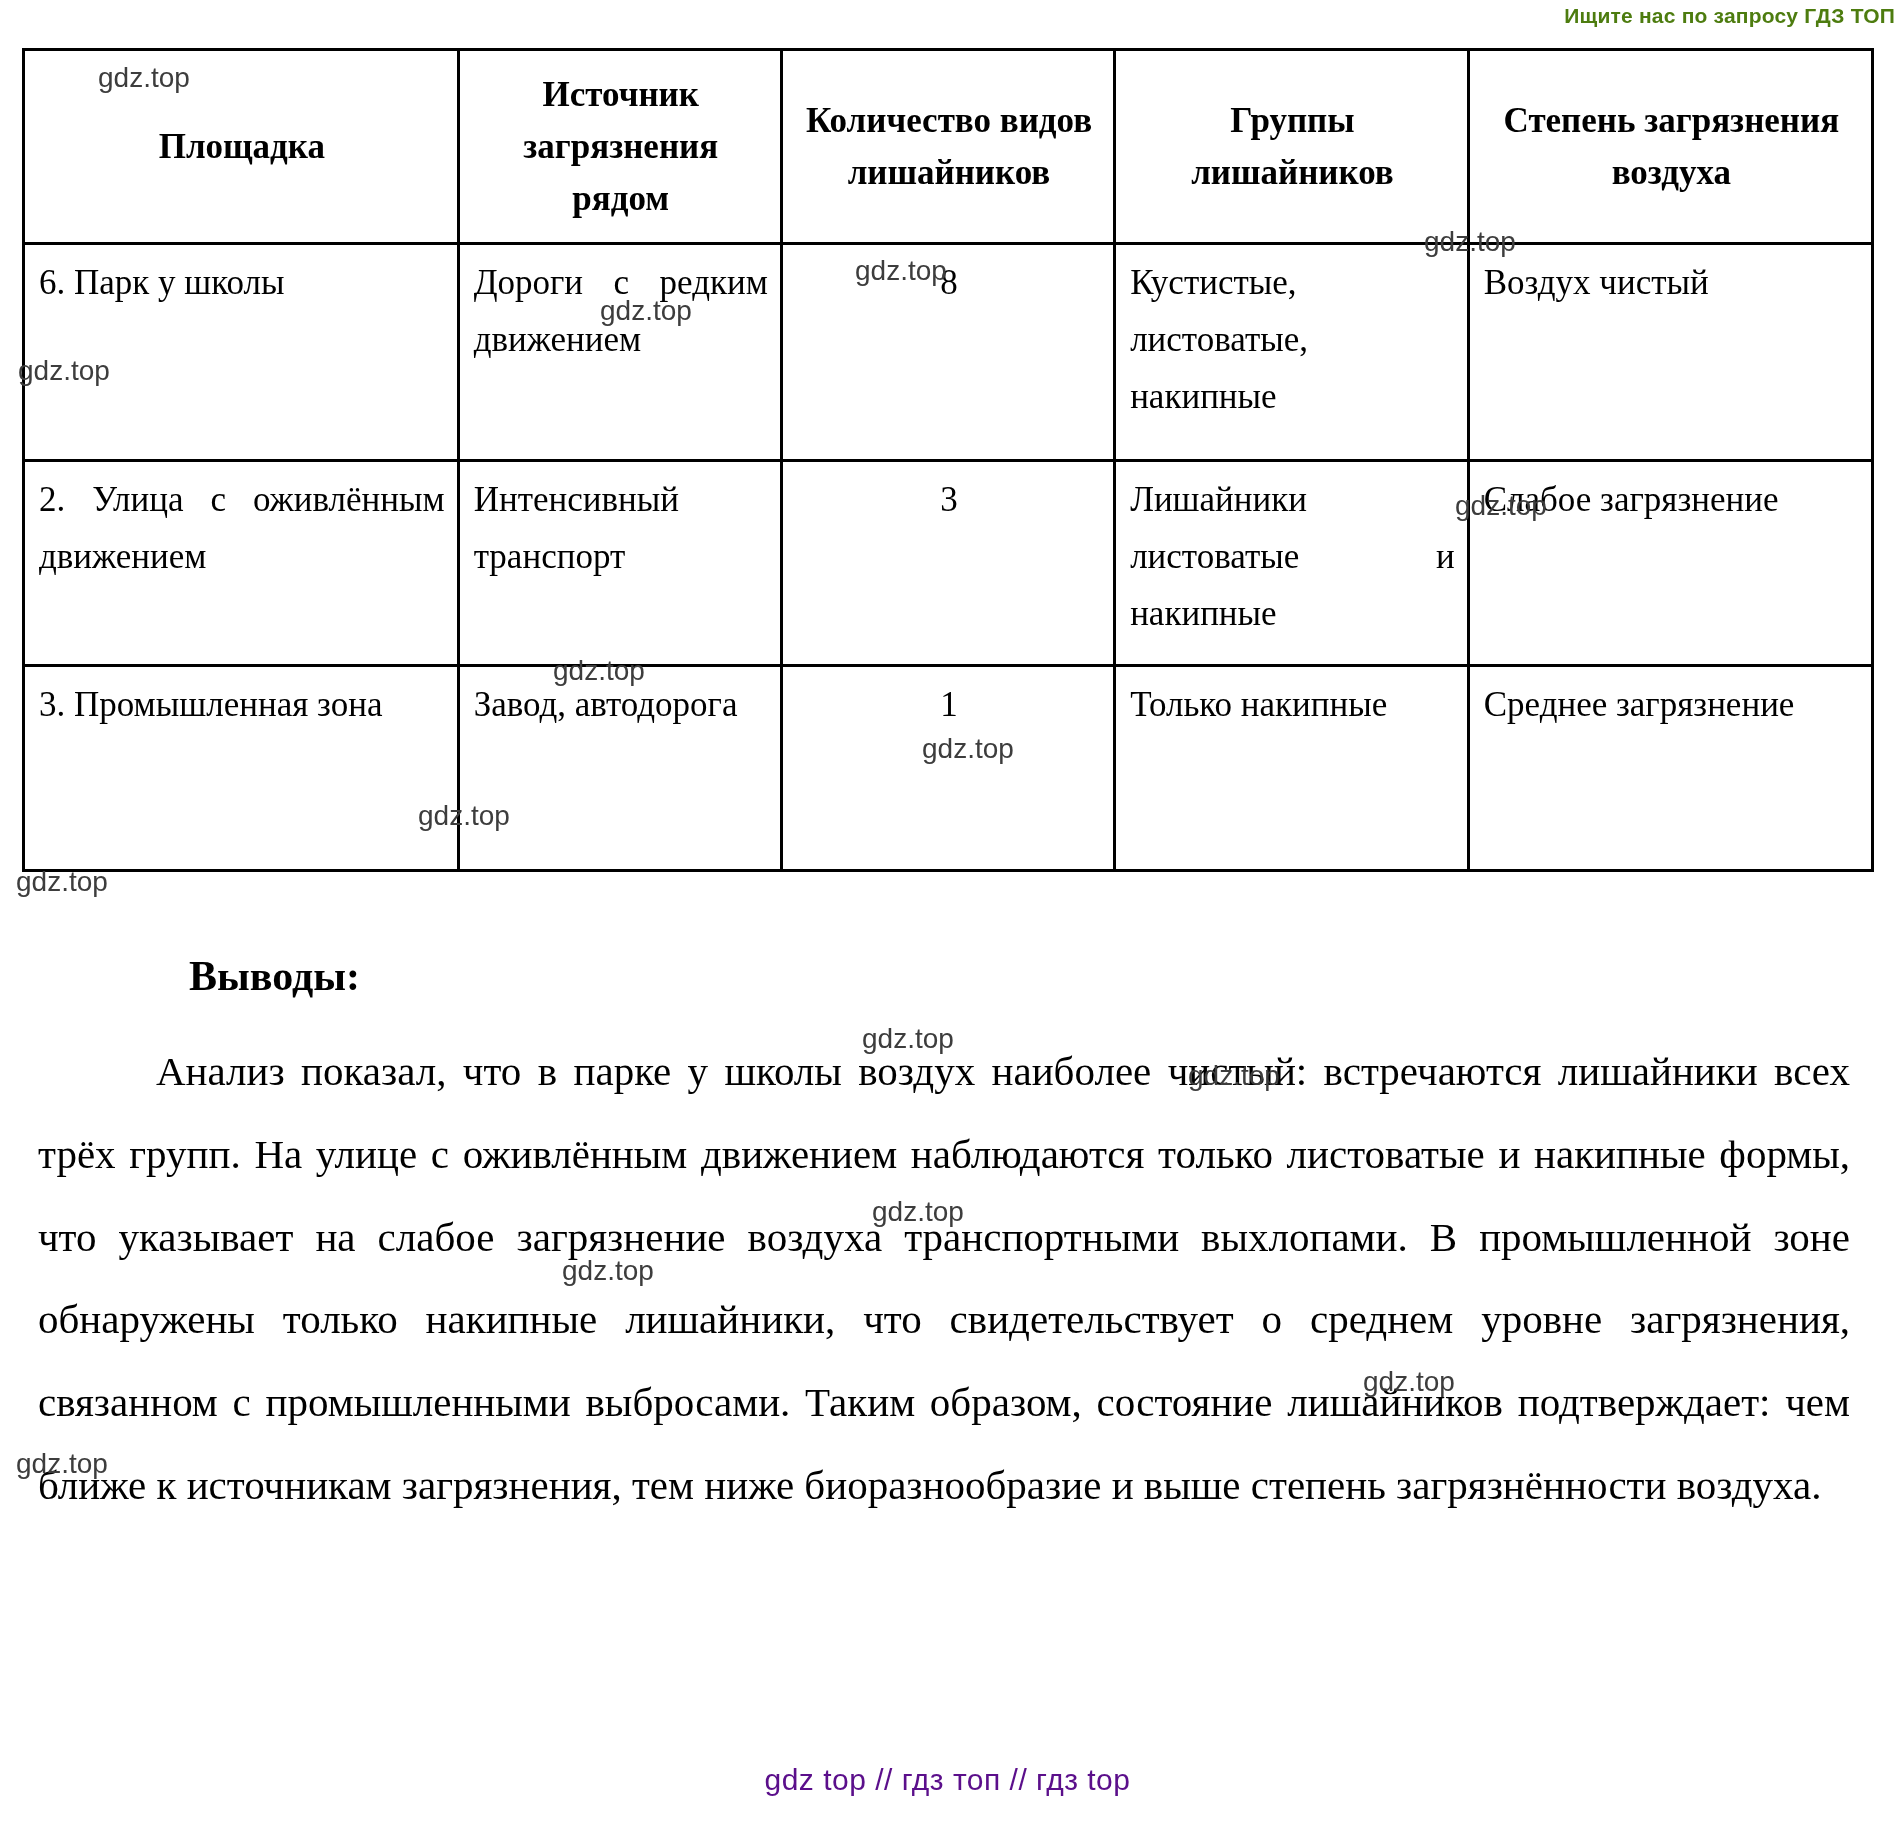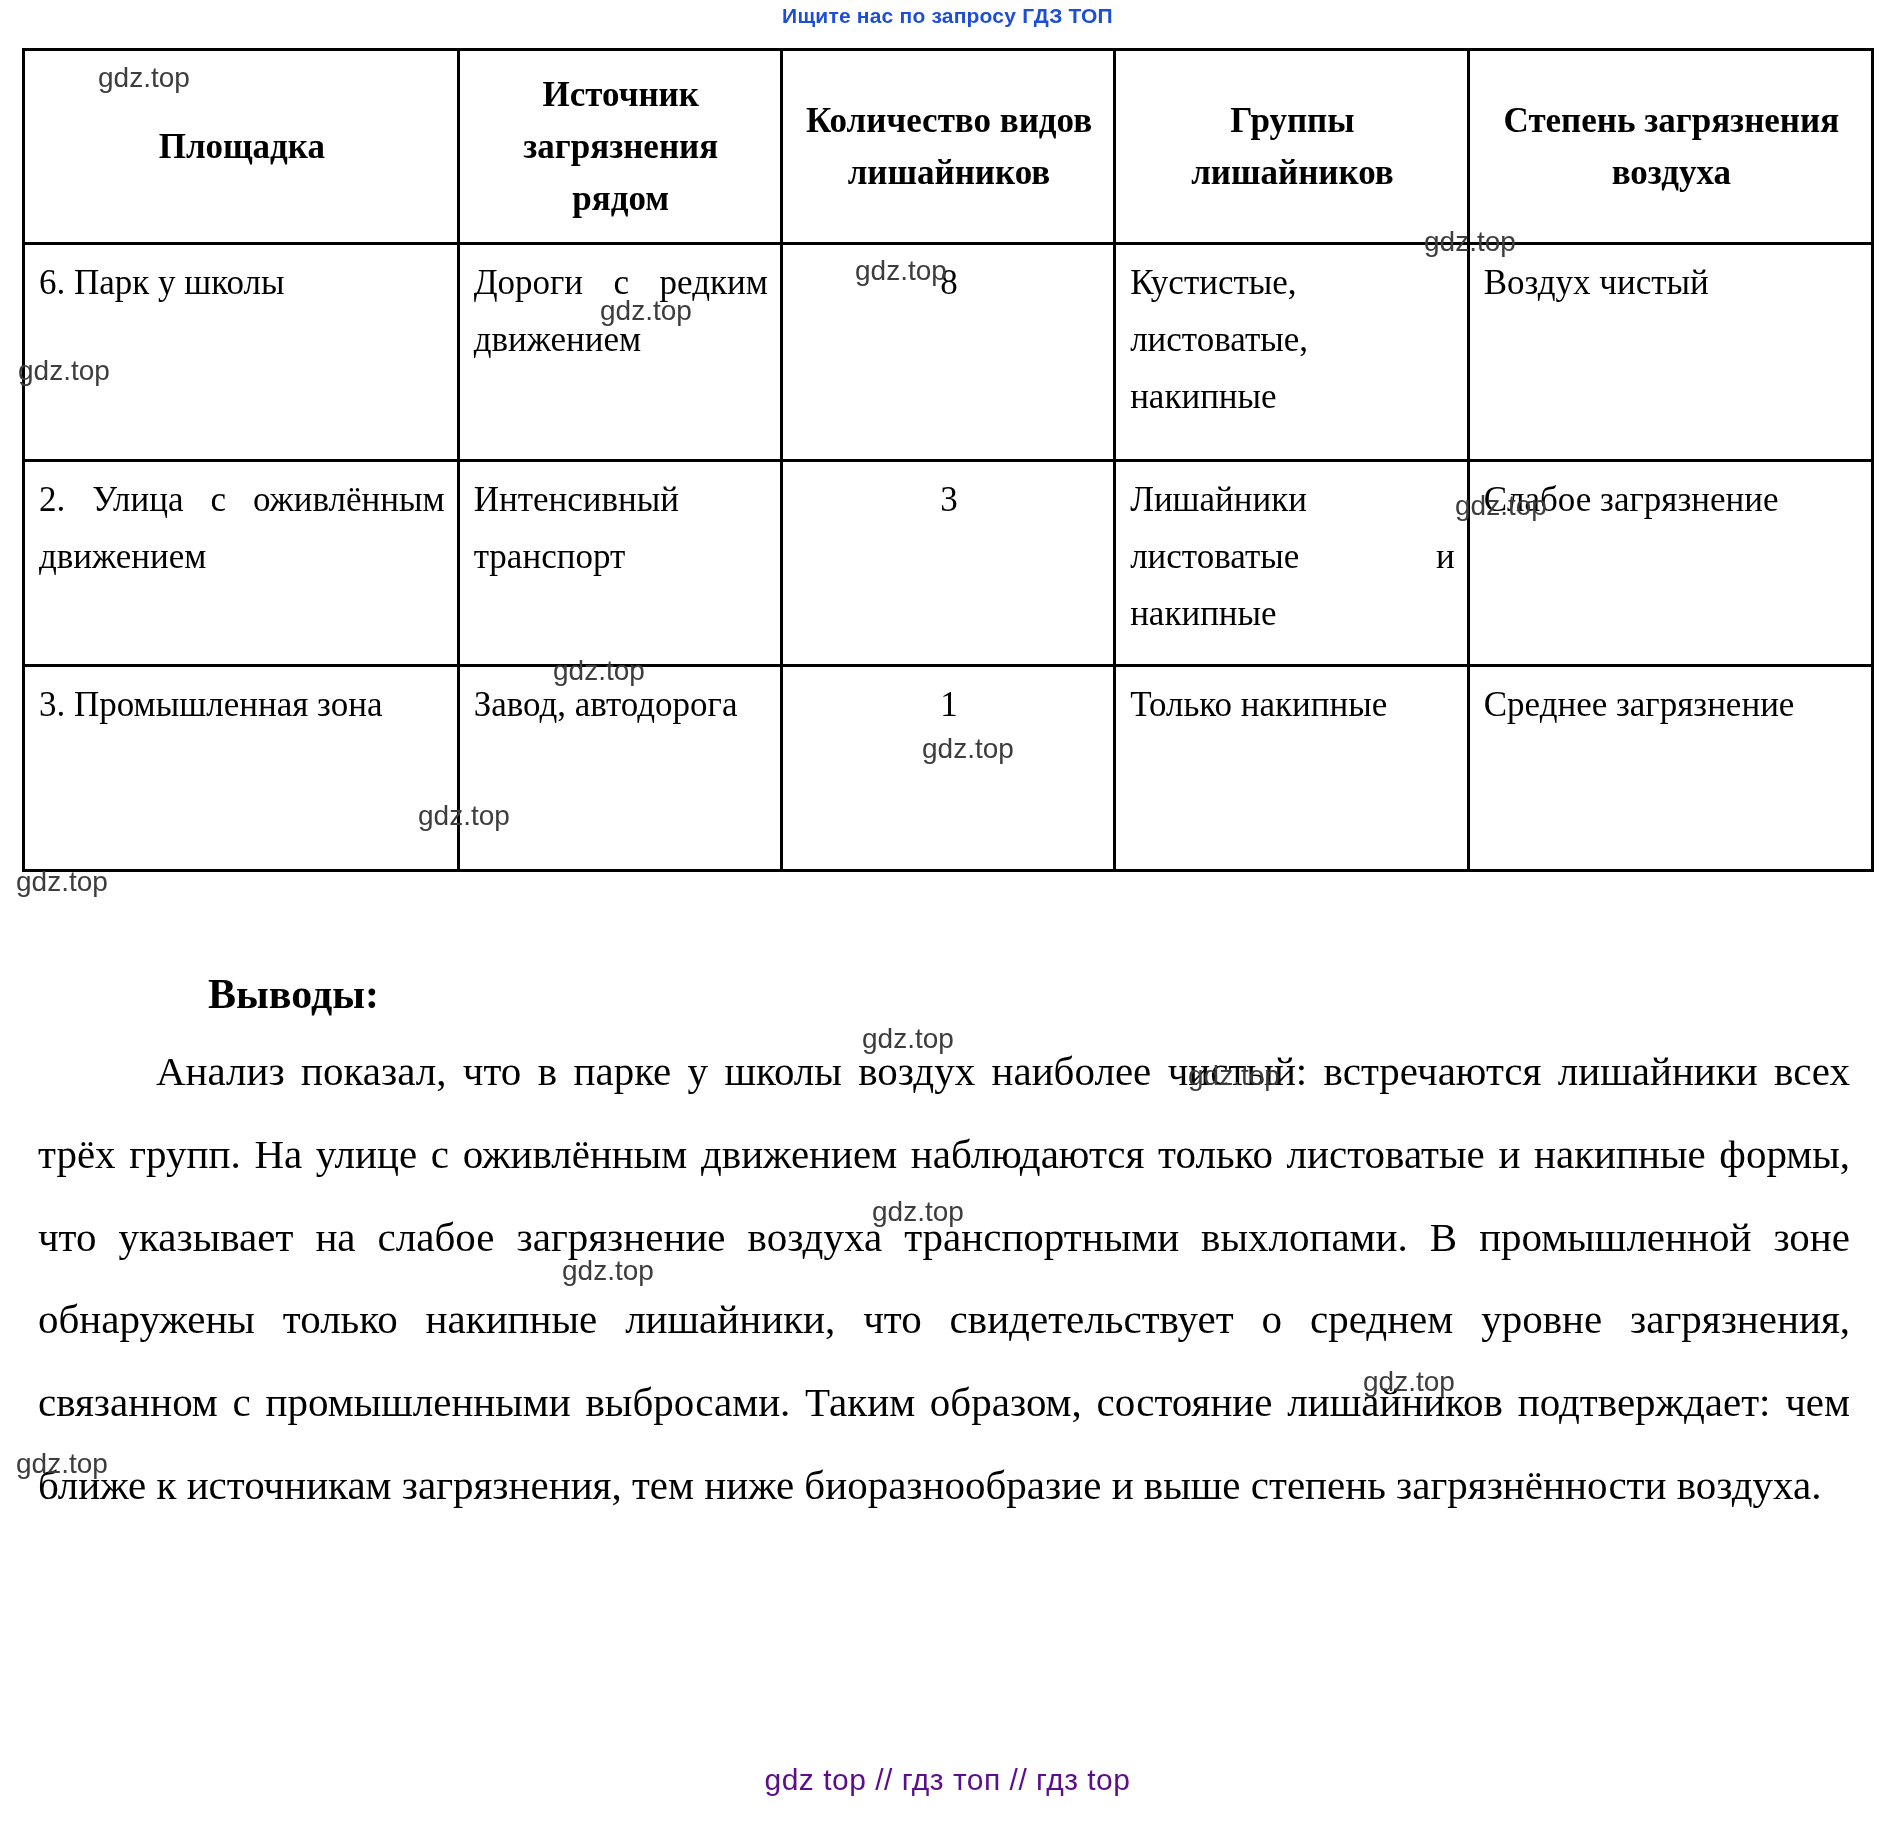--- a/index.html
+++ b/index.html
@@ -16,25 +16,25 @@
     color: #000000;
     overflow: hidden;
   }
 
   
   .promo {
     position: absolute;
     top: 4px;
     left: 0;
     width: 1895px;
-    text-align: center;
+    text-align: right;
     font-family: "Liberation Sans", sans-serif;
     font-size: 21px;
     font-weight: 600;
-    color: #1d4ed8;
+    color: #4d7c0f;
     letter-spacing: 0.2px;
   }
 
   
   .tbl-wrap {
     position: absolute;
     left: 22px;
     top: 48px;
     width: 1852px;
   }
@@ -72,25 +72,24 @@
   td.plain    { text-align: left; }
 
   
   tr.r1 td { height: 190px; }
   tr.r2 td { height: 178px; }
   tr.r3 td { height: 178px; }
 
   
   .concl-head {
     position: absolute;
-    left: 208px;
+    left: 189px;
     top: 952px;
     font-size: 42px;
     font-weight: bold;
-    margin-top: 18px;
   }
   .body-text {
     position: absolute;
     left: 38px;
     top: 1030px;
     width: 1812px;
     font-size: 41px;
     line-height: 2.02;
     text-align: justify;
     text-indent: 118px;

